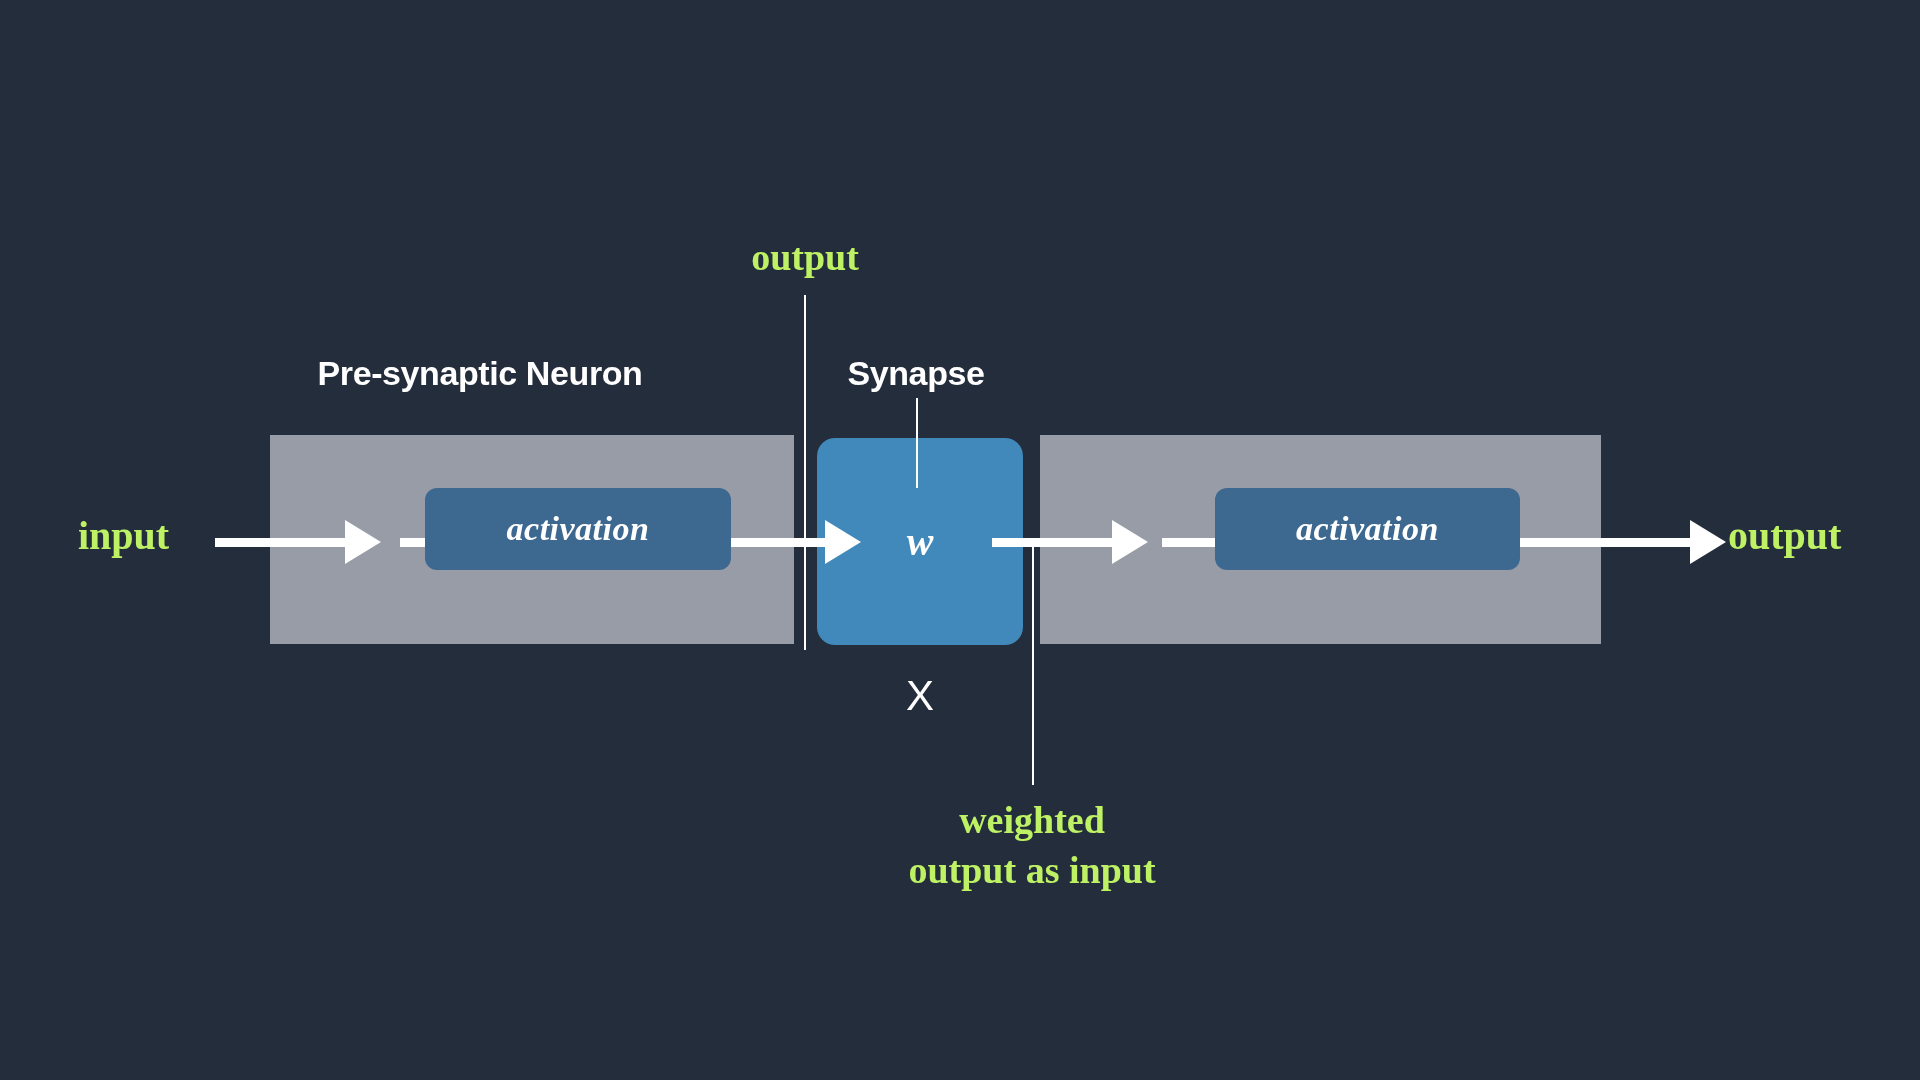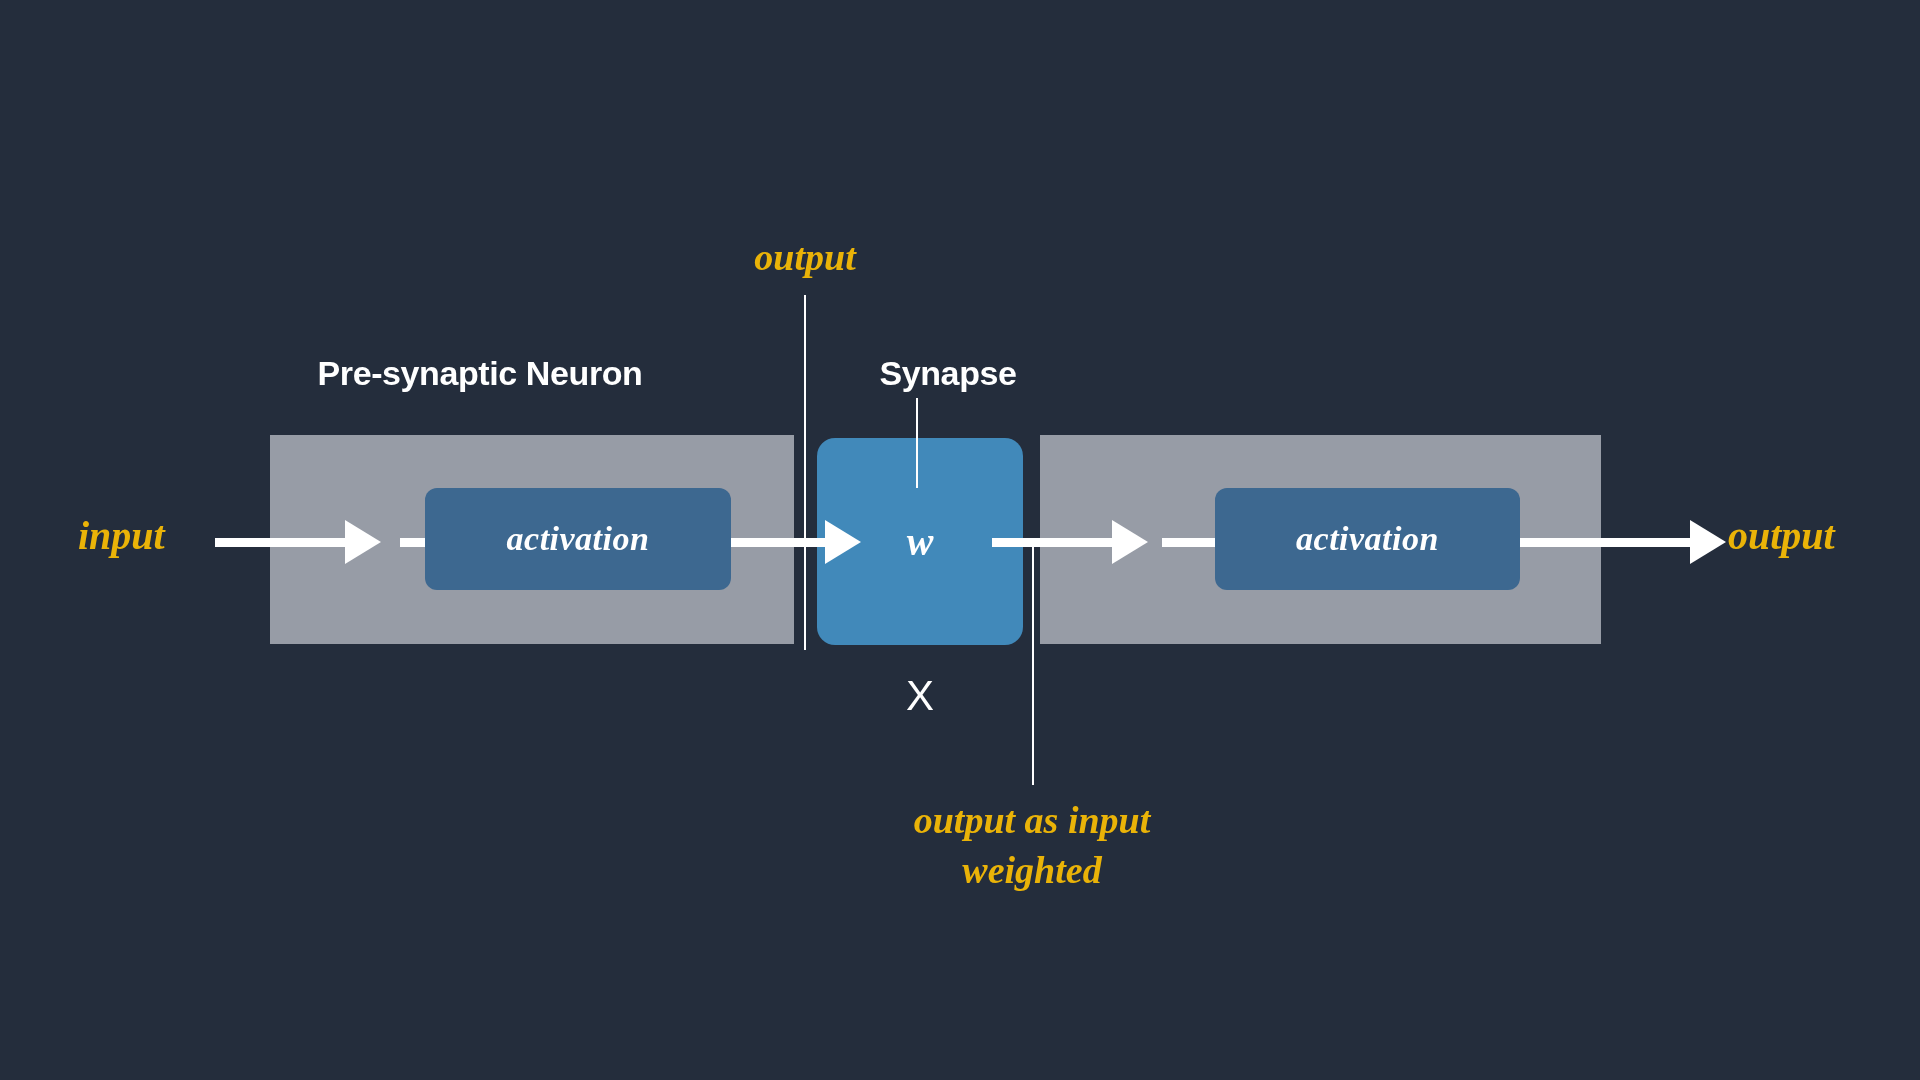--- a/index.html
+++ b/index.html
@@ -38,21 +38,21 @@
     width: 206px;
     height: 207px;
     background: #4189ba;
     border-radius: 18px;
   }
 
   
   .activation-box {
     position: absolute;
     top: 488px;
-    height: 102px;
+    height: 82px;
     background: #3d6890;
     border-radius: 12px;
   }
   #pre-activation  { left: 425px;  width: 306px; }
   #post-activation { left: 1215px; width: 305px; }
 
   .activation-label {
     position: absolute;
     left: 0; right: 0;
     top: 50%;
@@ -99,23 +99,22 @@
     letter-spacing: -0.4px;
     white-space: nowrap;
     text-align: right;
     transform: translateX(-50%);
   }
 
   
   .callout {
     position: absolute;
     font-family: "Liberation Serif", serif;
-    font-style: italic;
-    font-weight: bold;
-    color: #eab308;
+    font-weight: bold;
+    color: #bef264;
     white-space: nowrap;
   }
   .callout.center { transform: translateX(-50%); text-align: center; }
 
   #label-input   { left: 78px;  top: 512px; font-size: 40px; text-align: center; }
   #label-output-right { left: 1728px; top: 512px; font-size: 40px; }
   #label-output-top   { left: 805px; top: 235px; font-size: 38px; }
   #label-weighted {
     left: 1032px; top: 795px; font-size: 38px;
     line-height: 1.32;
@@ -178,27 +177,27 @@
   <div id="times-symbol">X</div>
 
   <div class="leader" style="left:804px; top:295px; height:355px;"></div>
 
   <div class="leader" style="left:916px; top:398px; height:90px;"></div>
 
   <div class="leader" style="left:1032px; top:540px; height:245px;"></div>
 
   <div class="section-heading" style="left:480px; top:354px;">Pre-synaptic Neuron</div>
 
-  <div class="section-heading" style="left:948px; top:354px;">Synapse</div>
+  <div class="section-heading" style="left:916px; top:354px;">Synapse</div>
 
 
   <div class="callout" id="label-input">input</div>
 
   <div class="callout center" id="label-output-top">output</div>
 
   <div class="callout" id="label-output-right">output</div>
 
   <div class="callout center" id="label-weighted">
+    <div>weighted</div>
     <div>output as input</div>
-    <div>weighted</div>
   </div>
 
 </div>
 
 </body></html>

